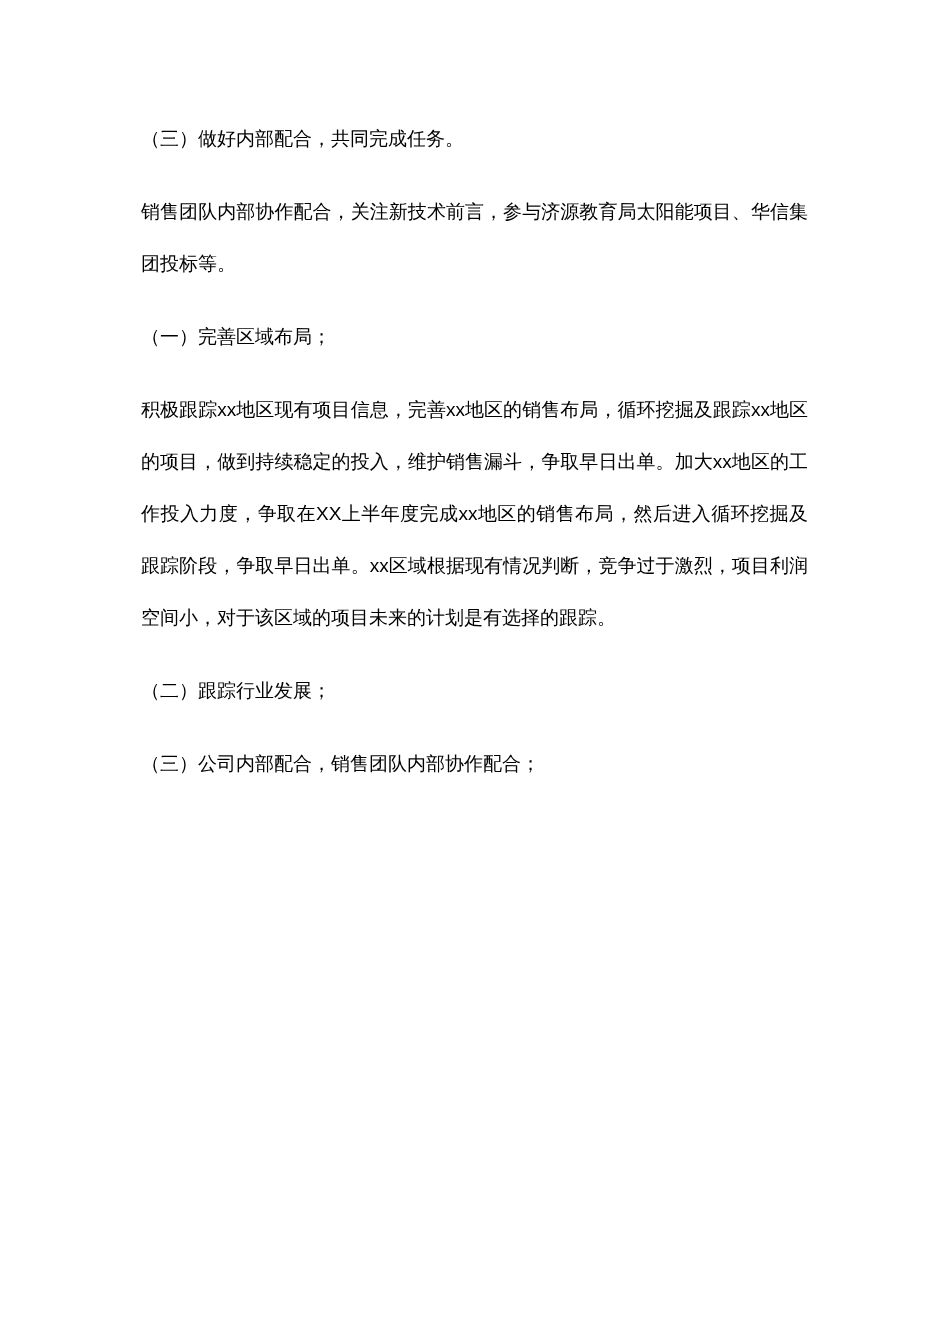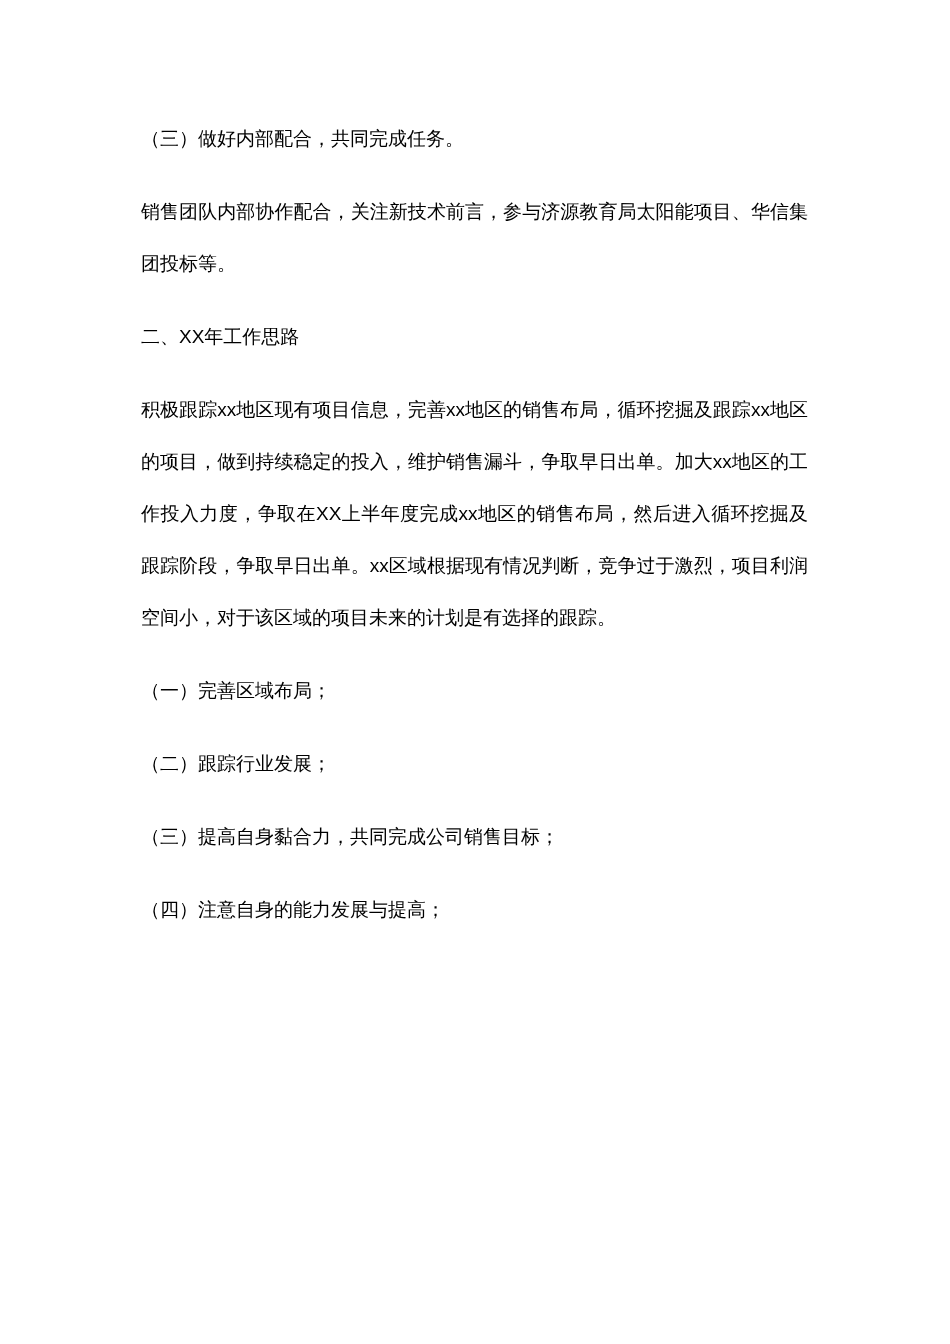--- a/index.html
+++ b/index.html
@@ -32,20 +32,18 @@
     font-weight: normal;
   }
 </style>
 </head>
 <body>
 
 <div class="page">
   <div id="content">
       <p class="para heading">（三）做好内部配合，共同完成任务。</p>
       <p class="para body">销售团队内部协作配合，关注新技术前言，参与济源教育局太阳能项目、华信集团投标等。</p>
-      <p class="para heading">二、XX年工作思路</p>
+      <p class="para heading">（一）完善区域布局；</p>
       <p class="para body">积极跟踪xx地区现有项目信息，完善xx地区的销售布局，循环挖掘及跟踪xx地区的项目，做到持续稳定的投入，维护销售漏斗，争取早日出单。加大xx地区的工作投入力度，争取在XX上半年度完成xx地区的销售布局，然后进入循环挖掘及跟踪阶段，争取早日出单。xx区域根据现有情况判断，竞争过于激烈，项目利润空间小，对于该区域的项目未来的计划是有选择的跟踪。</p>
-      <p class="para heading">（一）完善区域布局；</p>
       <p class="para heading">（二）跟踪行业发展；</p>
-      <p class="para heading">（三）提高自身黏合力，共同完成公司销售目标；</p>
-      <p class="para heading">（四）注意自身的能力发展与提高；</p>
+      <p class="para heading">（三）公司内部配合，销售团队内部协作配合；</p>
     </div>
 </div>
 
 </body></html>

